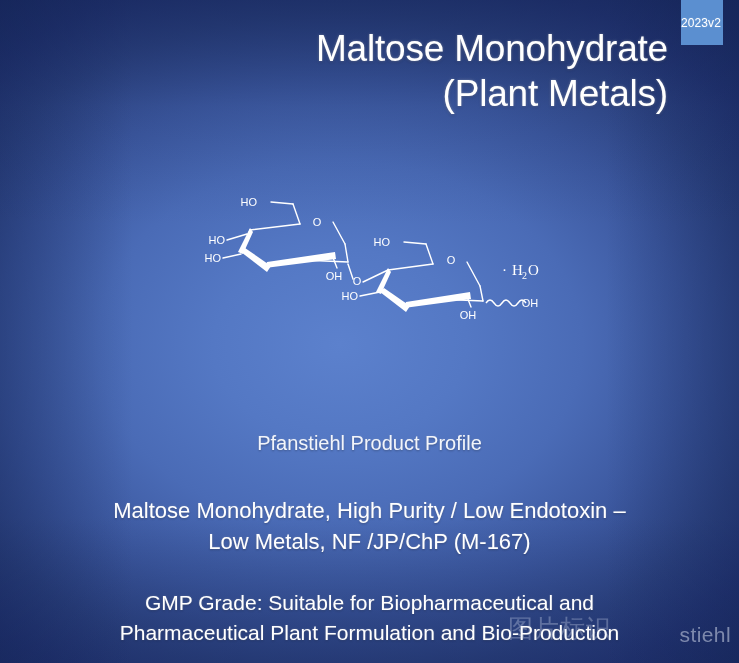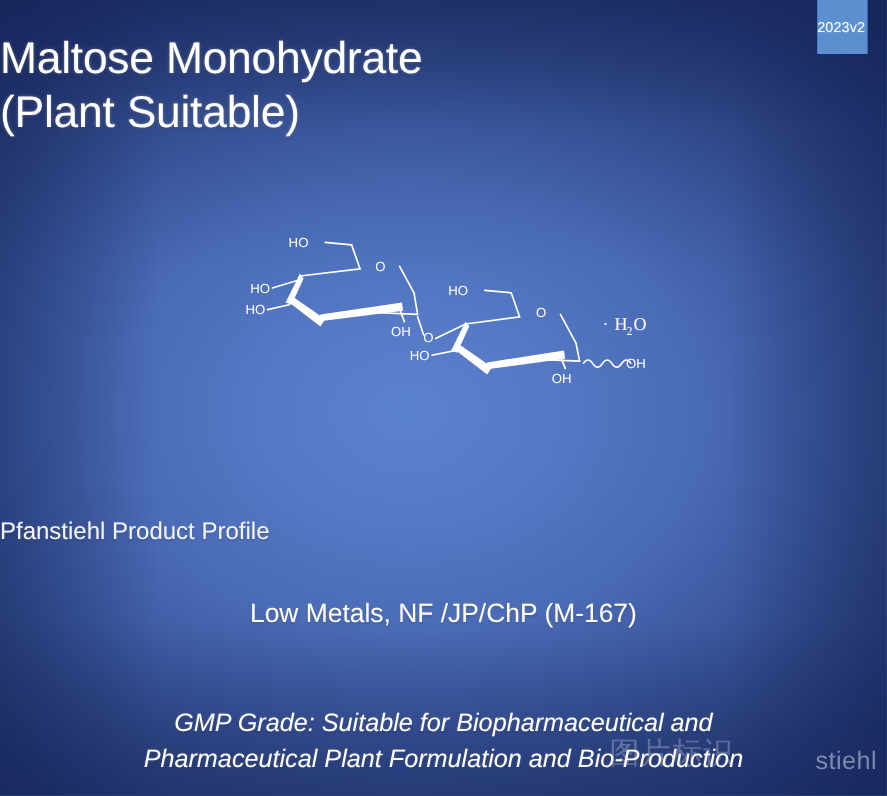--- a/index.html
+++ b/index.html
@@ -57,46 +57,47 @@
     letter-spacing: 0.1px;
     text-shadow: 0 0 2px rgba(255,255,255,0.25);
   }
 
   
   #title-block {
     position: absolute;
     left: 0;
     top: 26px;
     width: 621px;
-    text-align: left;
+    text-align: right;
     color: #ffffff;
     font-size: 37px;
     line-height: 1.22;
     letter-spacing: -0.2px;
     text-shadow: 0 0 3px rgba(255,255,255,0.35), 0 1px 3px rgba(10,20,50,0.45);
+    padding-left: 47px;
   }
   #title-block .tline { display: block; }
 
   
   #molecule {
     position: absolute;
     left: 205px;
     top: 182px;
     width: 360px;
     height: 155px;
   }
   #molecule svg { display: block; overflow: visible; }
 
   
   #subtitle-line {
     position: absolute;
     left: 0;
     top: 432px;
     width: 739px;
-    text-align: left;
+    text-align: center;
     color: #f2f5fb;
     font-size: 20px;
     text-shadow: 0 0 2px rgba(255,255,255,0.22), 0 1px 2px rgba(10,20,50,0.4);
   }
 
   #product-desc {
     position: absolute;
     left: 0;
     top: 495px;
     width: 739px;
@@ -112,21 +113,21 @@
     position: absolute;
     left: 0;
     top: 588px;
     width: 739px;
     text-align: center;
     color: #ffffff;
     font-size: 21px;
     line-height: 1.45;
     text-shadow: 0 0 2px rgba(255,255,255,0.25), 0 1px 2px rgba(10,20,50,0.4);
   }
-  #grade-statement .gline { display: block; font-style: italic; }
+  #grade-statement .gline { display: block; }
 
   
   #watermark-text {
     position: absolute;
     right: 8px;
     bottom: 16px;
     color: rgba(205,214,232,0.55);
     font-size: 21px;
     letter-spacing: 0.4px;
     pointer-events: none;
@@ -152,21 +153,21 @@
 <div id="slide">
 
   <div id="vignette"></div>
 
   <div id="version-badge">
     <span>2023v2</span>
   </div>
 
   <div id="title-block">
     <span class="tline">Maltose Monohydrate</span>
-    <span class="tline">(Plant Suitable)</span>
+    <span class="tline">(Plant Metals)</span>
   </div>
 
   <div id="molecule">
     <svg width="360" height="155" viewBox="0 0 360 155">
       <g fill="none" stroke="#ffffff" stroke-width="1.4" stroke-linecap="round" stroke-linejoin="round">
 
         <path d="M 45,48 L 95,42"></path>
 
         <path d="M 128,40 L 140,62"></path>
 
@@ -236,20 +237,21 @@
         <text x="307" y="93">H</text>
         <text x="317" y="97" font-size="10">2</text>
         <text x="323" y="93">O</text>
       </g>
     </svg>
   </div>
 
   <div id="subtitle-line">Pfanstiehl Product Profile</div>
 
   <div id="product-desc">
+    <span class="dline">Maltose Monohydrate, High Purity / Low Endotoxin –</span>
     <span class="dline">Low Metals, NF /JP/ChP (M-167)</span>
   </div>
 
   <div id="grade-statement">
     <span class="gline">GMP Grade: Suitable for Biopharmaceutical and</span>
     <span class="gline">Pharmaceutical Plant Formulation and Bio-Production</span>
   </div>
 
   <div id="watermark-mark">图片标识</div>
   <div id="watermark-text">stiehl</div>

